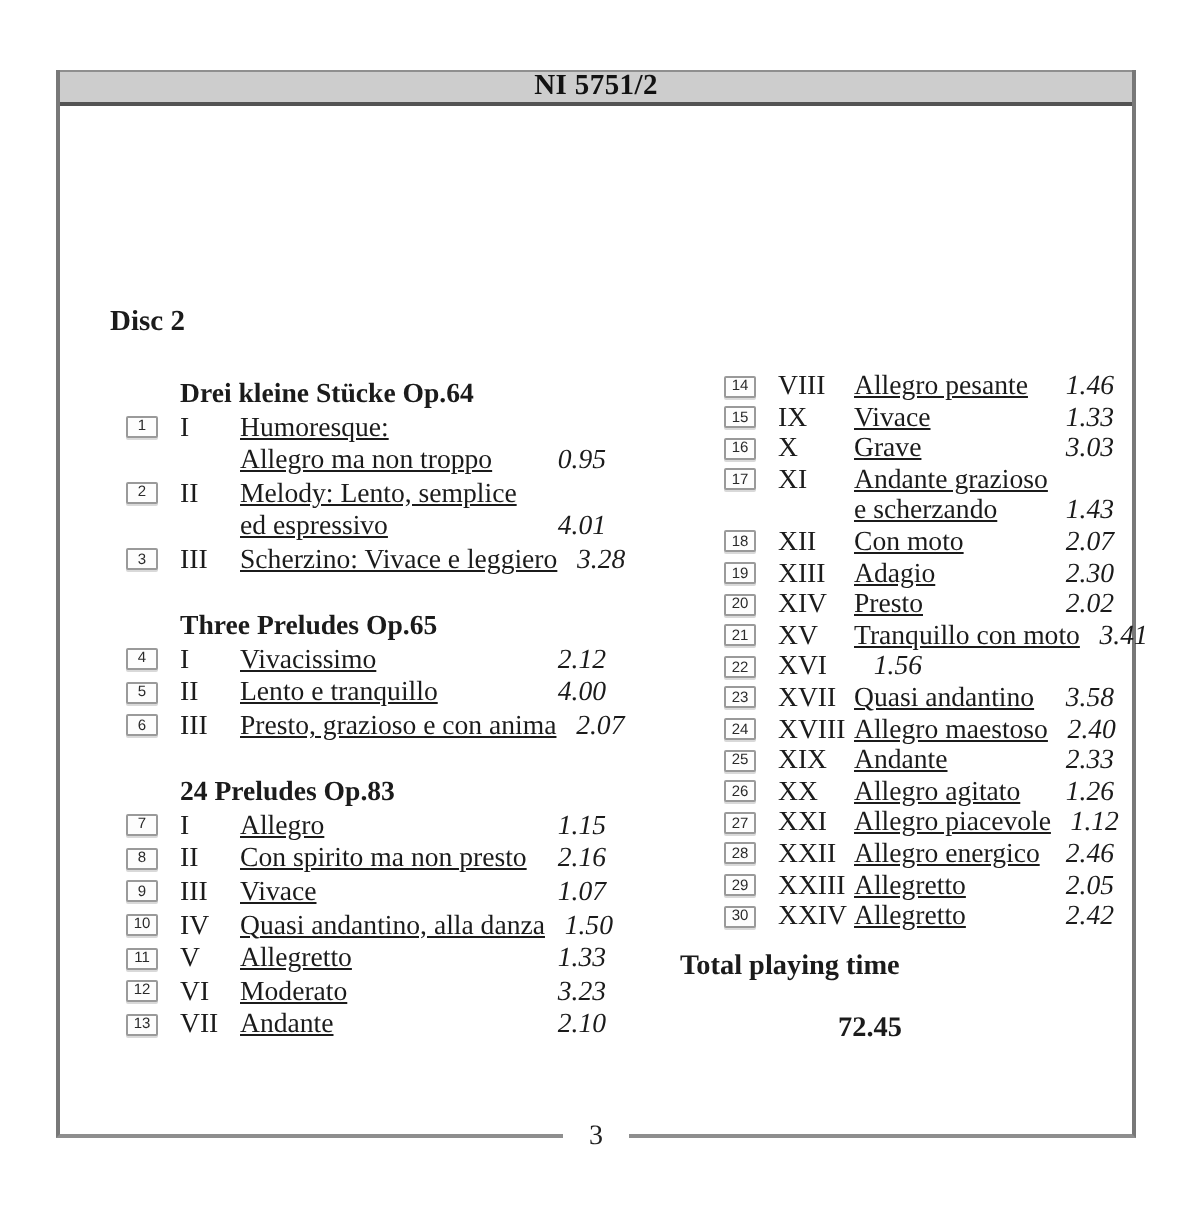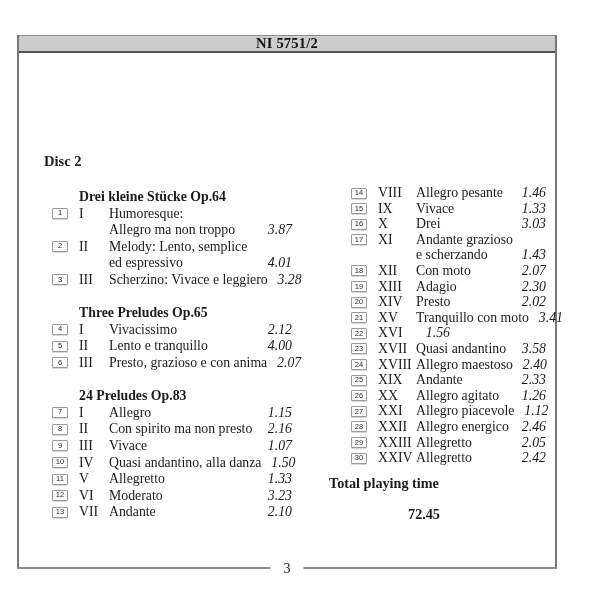--- a/index.html
+++ b/index.html
@@ -2,21 +2,21 @@
 <html><head>
 <meta charset="utf-8">
 <style>
   html,body { margin:0; padding:0; }
   body {
     width:600px; height:606px; position:relative; background:#ffffff;
     font-family:"Liberation Serif", serif; color:#1b1b1b;
     -webkit-font-smoothing:antialiased;
   }
   .frame {
-    position:absolute; left:17px; top:35px; width:540px; height:534px;
+    position:absolute; left:28px; top:35px; width:540px; height:534px;
     box-sizing:border-box;
     border-left:2px solid #787878; border-right:2px solid #787878;
     border-bottom:2px solid #8e8e8e;
   }
   .header-bar {
     height:18px; box-sizing:border-box; background:#cdcdcd;
     border-top:1px solid #8f8f8f; border-bottom:2px solid #535353;
     display:flex; align-items:center; justify-content:center;
   }
   .header-title { font-weight:bold; font-size:14.5px; color:#121212; letter-spacing:.2px; }
@@ -35,21 +35,21 @@
   .badge {
     width:16px; height:11px; box-sizing:border-box; margin-top:2.5px;
     border:1px solid #9a9a9a; border-radius:1px; background:#fdfdfd;
     box-shadow:0 1px 0 #d9d9d9;
     display:flex; align-items:center; justify-content:center;
     font-family:"Liberation Sans", sans-serif; font-size:7.5px; color:#2a2a2a;
   }
   .roman-cell { flex:none; }
   .col-left  .roman-cell { width:30px; }
   .col-right .roman-cell { width:38px; }
-  .title-cell { flex:1; white-space:nowrap; overflow:visible; }
+  .title-cell { flex:1; white-space:nowrap; overflow:visible;text-decoration:underline; }
   .time-cell { flex:none; min-width:34px; text-align:right;font-style:italic; }
 
   .total-row { display:flex; margin-top:10px; font-weight:bold; font-size:14.2px;flex-direction:column; }
   .total-row .label { flex:1; padding-left:27px; white-space:nowrap; }
   .total-row .time  { flex:none; text-align:center;margin-top:16px; }
 
   .page-num {
     position:absolute; left:50%; bottom:-10px; transform:translateX(-50%);
     background:#ffffff; padding:0 13px; font-size:14px; color:#222;
   }
@@ -70,21 +70,21 @@
             <span class="badge">1</span>
           </span>
           <span class="roman-cell">I</span>
           <span class="title-cell">Humoresque:</span>
           <span class="time-cell"></span>
         </div>
         <div class="row continuation">
           <span class="num-cell"></span>
           <span class="roman-cell"></span>
           <span class="title-cell">Allegro ma non troppo</span>
-          <span class="time-cell">3.87</span>
+          <span class="time-cell">0.95</span>
         </div>
         <div class="row track">
           <span class="num-cell">
             <span class="badge">2</span>
           </span>
           <span class="roman-cell">II</span>
           <span class="title-cell">Melody: Lento, semplice</span>
           <span class="time-cell"></span>
         </div>
         <div class="row continuation">
@@ -202,21 +202,21 @@
             </span>
             <span class="roman-cell">IX</span>
             <span class="title-cell">Vivace</span>
             <span class="time-cell">1.33</span>
           </div>
           <div class="row track">
             <span class="num-cell">
               <span class="badge">16</span>
             </span>
             <span class="roman-cell">X</span>
-            <span class="title-cell">Drei</span>
+            <span class="title-cell">Grave</span>
             <span class="time-cell">3.03</span>
           </div>
           <div class="row track">
             <span class="num-cell">
               <span class="badge">17</span>
             </span>
             <span class="roman-cell">XI</span>
             <span class="title-cell">Andante grazioso</span>
             <span class="time-cell"></span>
           </div>

